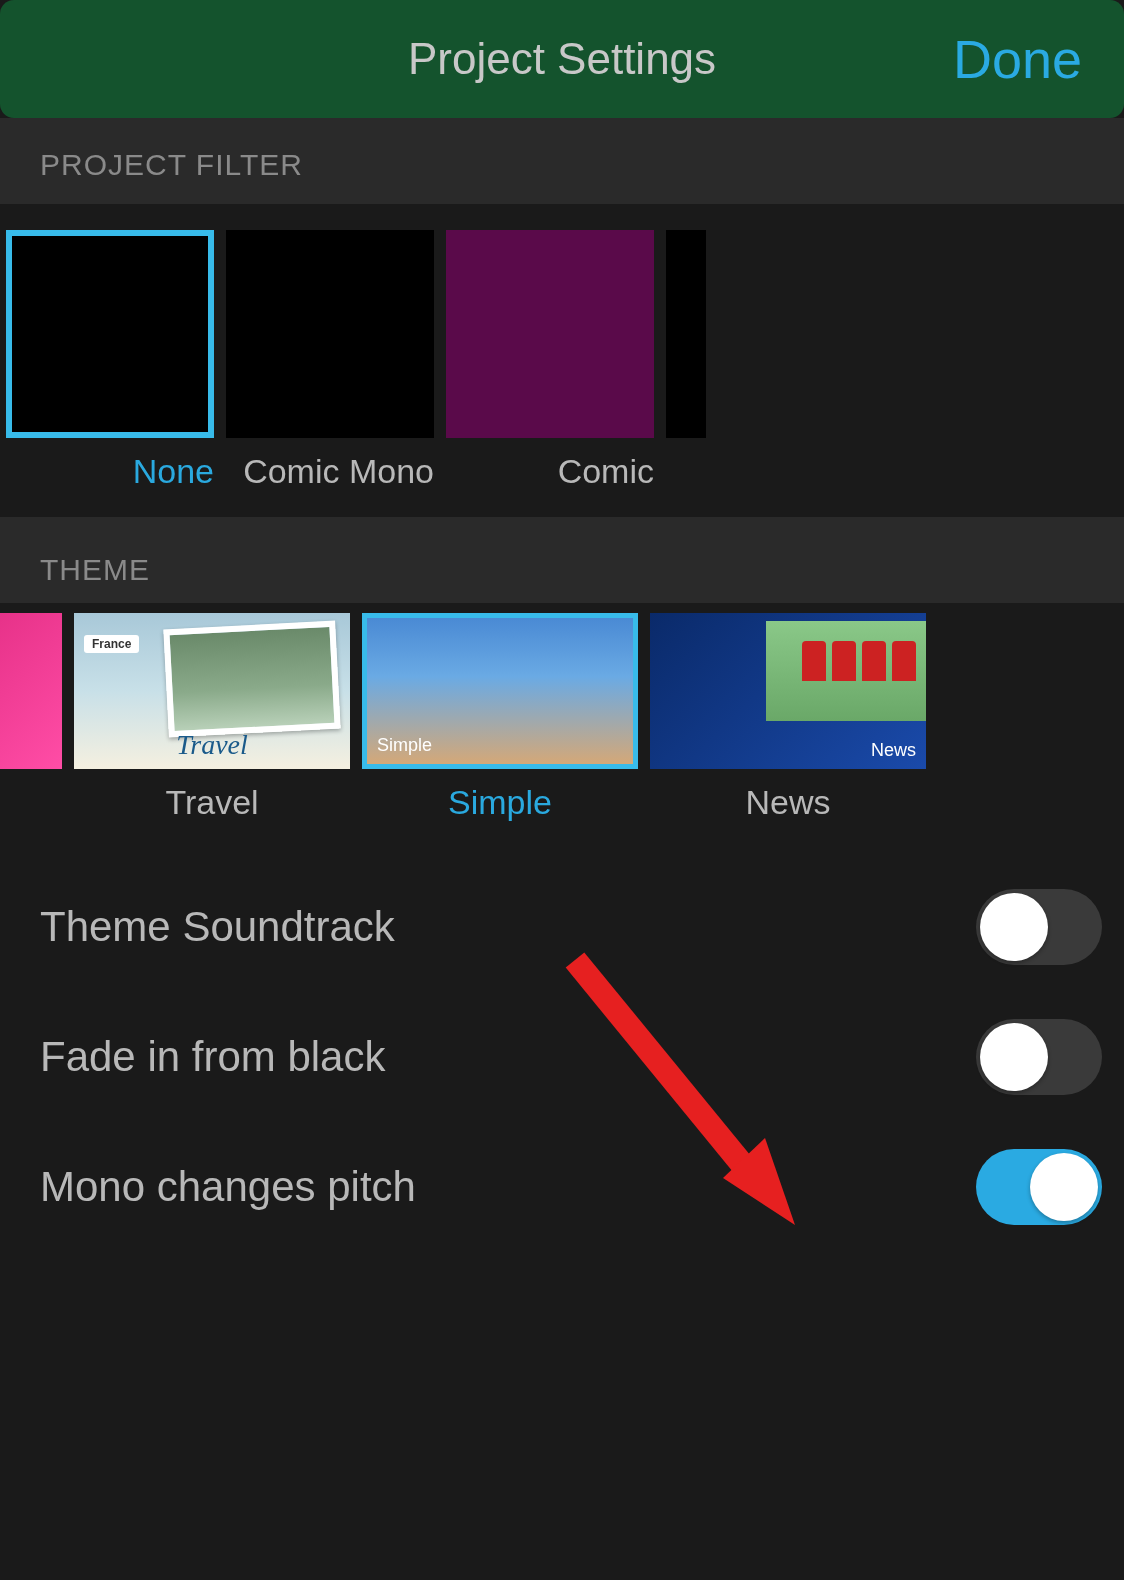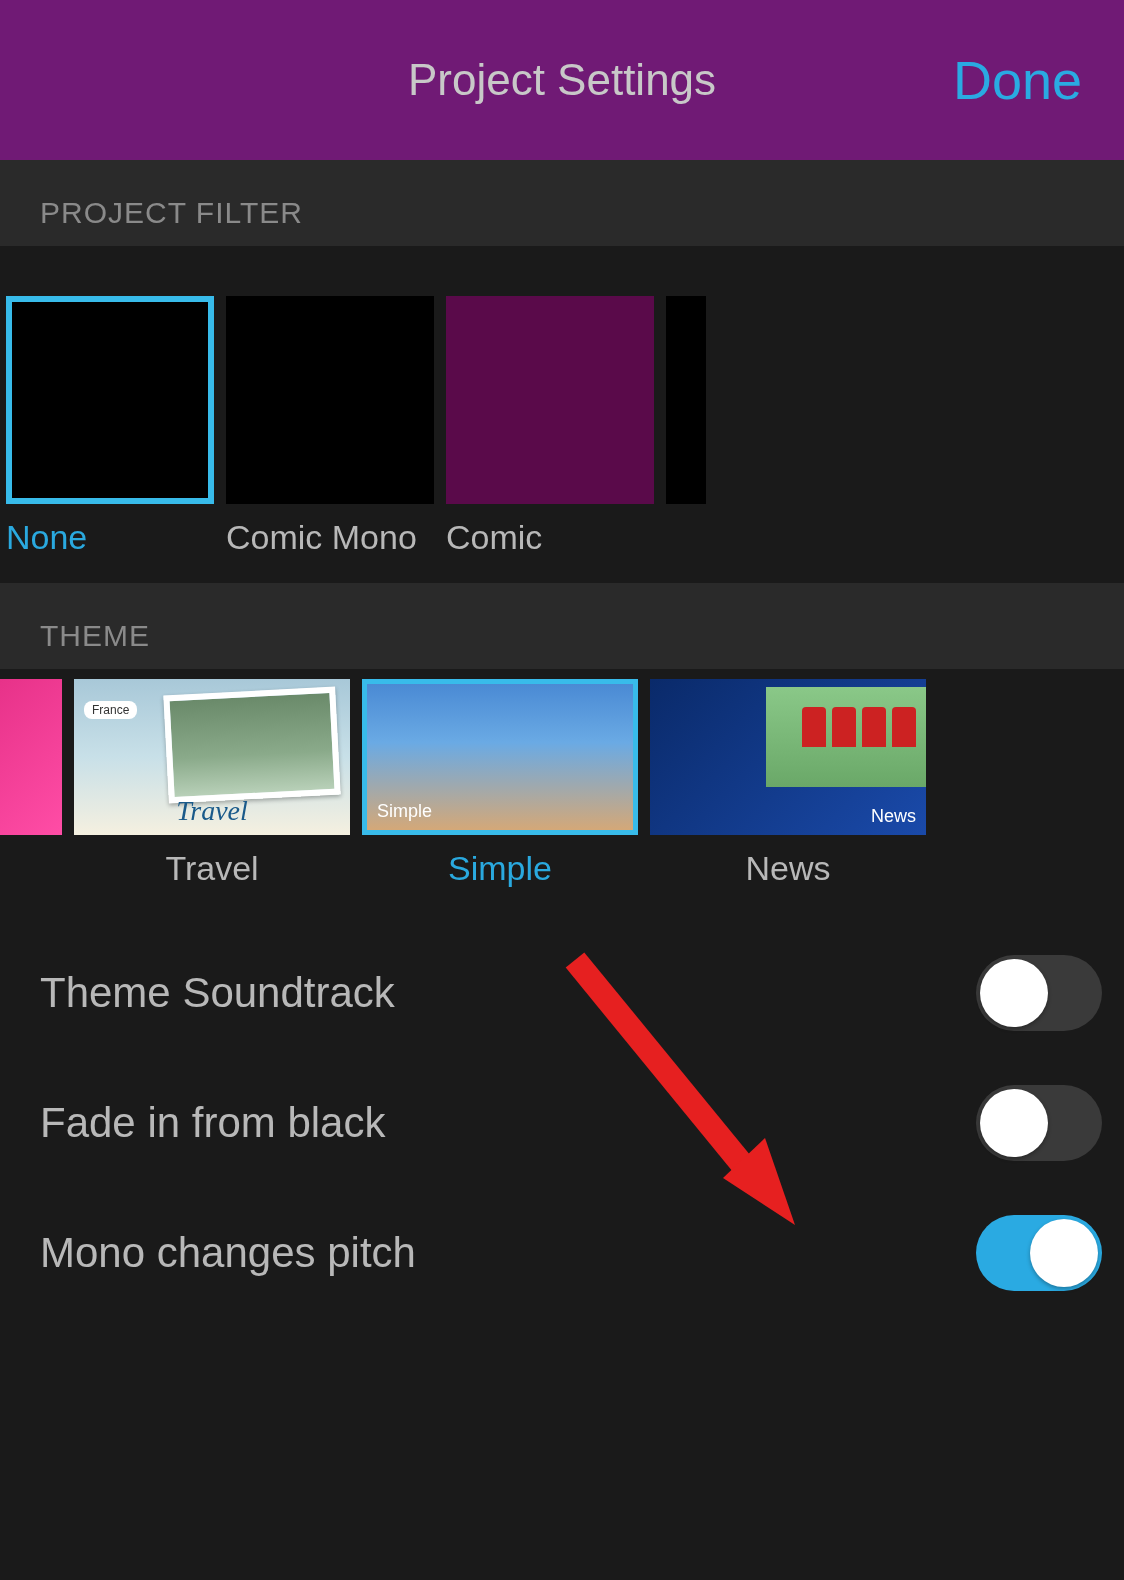--- a/index.html
+++ b/index.html
@@ -9,65 +9,65 @@
     }
     body {
       width: 1124px;
       height: 1580px;
       background: #1a1a1a;
       font-family: -apple-system, BlinkMacSystemFont, "Segoe UI", Helvetica, Arial, sans-serif;
       overflow: hidden;
       position: relative;
     }
     .header {
-      height: 160px;
+      height: 118px;
       display: flex;
       align-items: center;
       justify-content: center;
       position: relative;
-      background: #701a75;
+      background: #14532d;
+      border-radius: 14px;
     }
     .header-title {
       color: #c8c8c8;
       font-size: 44px;
       font-weight: 400;
     }
     .done-button {
       position: absolute;
       right: 42px;
       color: #2aaae2;
       font-size: 54px;
       font-weight: 500;
       cursor: pointer;
     }
     .section-header {
       background: #2a2a2a;
       padding: 24px 40px 16px 40px;
       height: 86px;
       display: flex;
-      align-items: flex-end;
+      align-items: center;
     }
     .section-header-text {
       color: #8a8a8a;
       font-size: 30px;
       letter-spacing: 1px;
       font-weight: 400;
     }
     .filter-row {
       display: flex;
       gap: 12px;
       padding: 26px 6px 0 6px;
       background: #1a1a1a;
       overflow: hidden;
     }
     .filter-item {
       display: flex;
       flex-direction: column;
-      align-items: flex-start;
-      margin-top: 24px;
+      align-items: flex-end;
     }
     .filter-thumb {
       width: 208px;
       height: 208px;
       background: #000;
       cursor: pointer;
     }
     .filter-thumb.selected {
       border: 6px solid #38bbea;
     }
@@ -137,22 +137,22 @@
       box-shadow: 0 2px 4px rgba(0,0,0,0.3);
     }
     .travel-france-badge {
       position: absolute;
       top: 22px;
       left: 10px;
       background: #fff;
       color: #333;
       font-size: 12px;
       padding: 2px 8px;
-      border-radius: 8px;
-      font-weight: normal;
+      border-radius: 3px;
+      font-weight: bold;
     }
     .travel-text {
       position: absolute;
       bottom: 8px;
       left: 50%;
       transform: translateX(-50%);
       font-family: cursive;
       font-size: 28px;
       color: #1a5a8a;
       font-style: italic;

